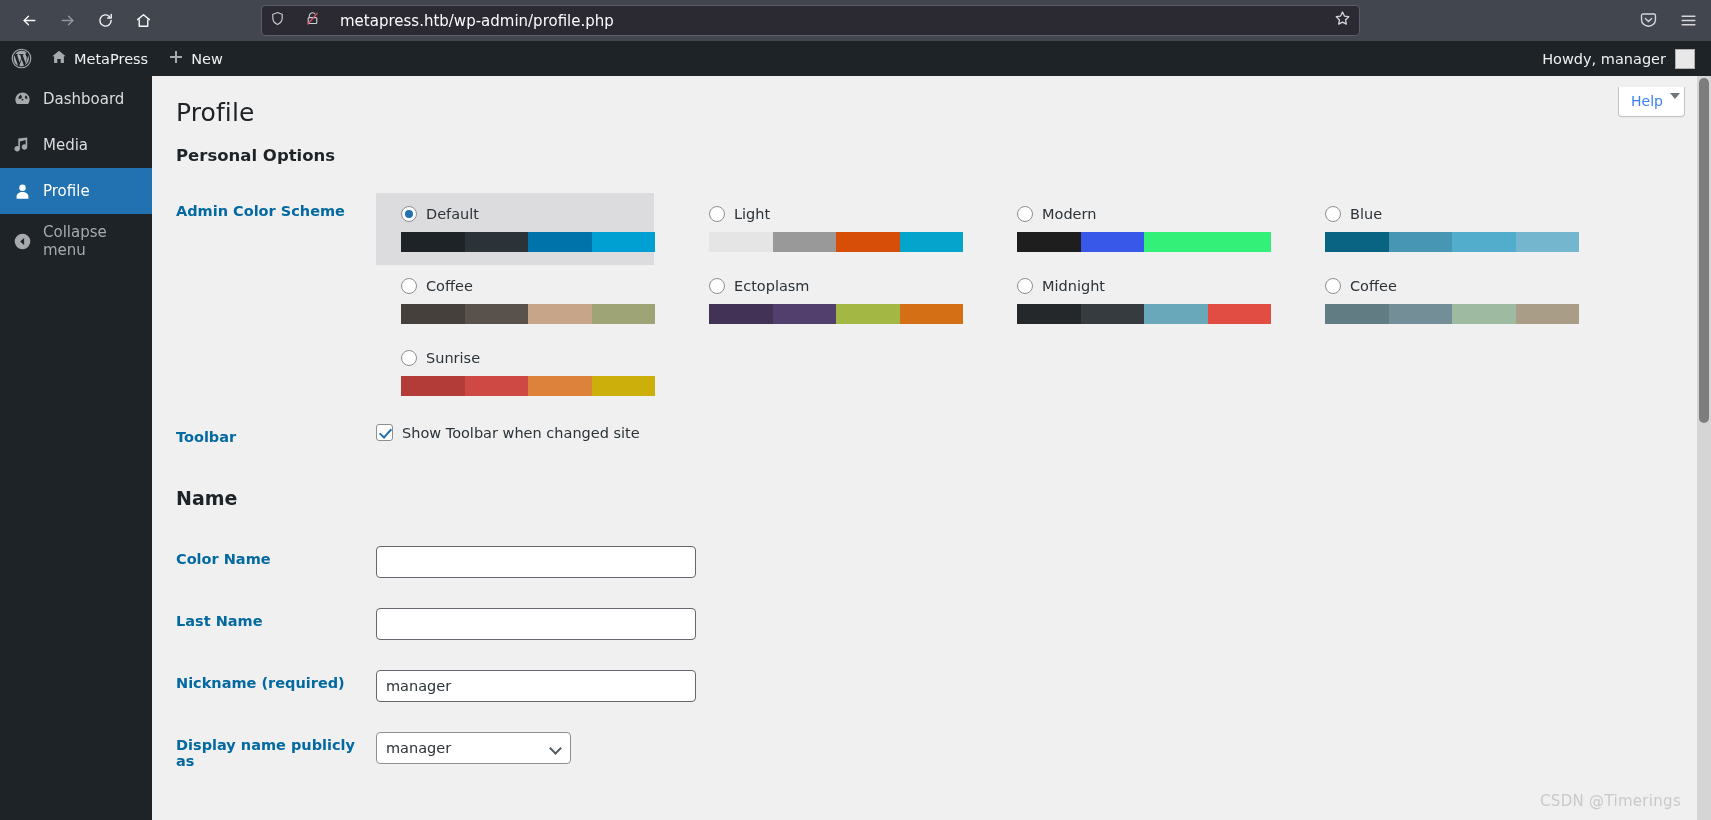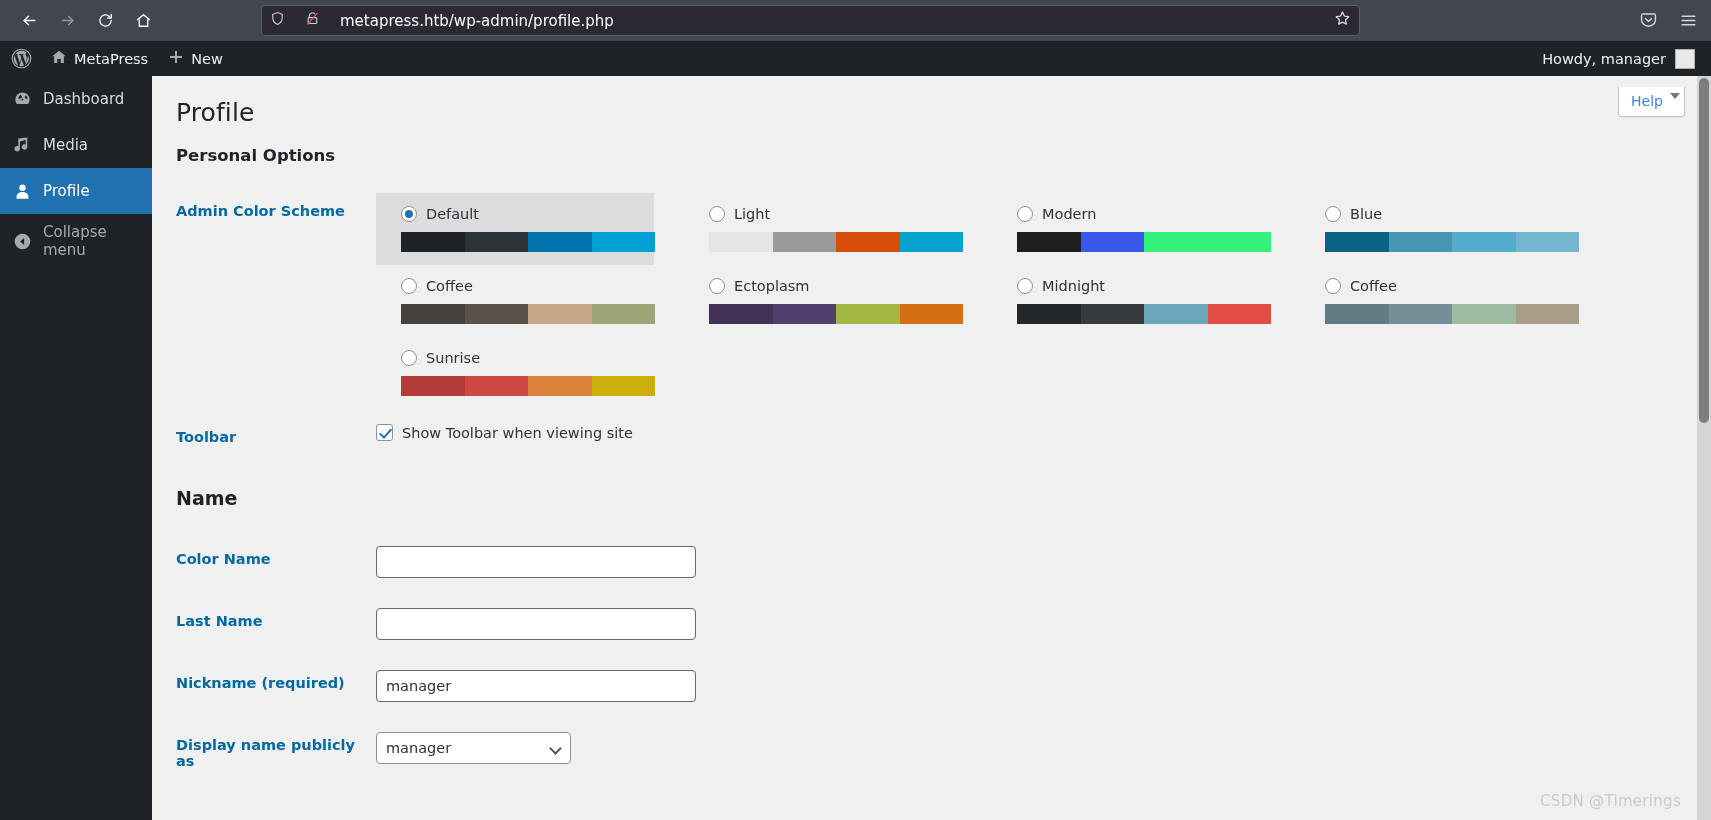--- a/index.html
+++ b/index.html
@@ -633,21 +633,21 @@
 
           </div>
         </td>
       </tr>
 
       <tr>
         <th>Toolbar</th>
         <td>
           <label class="checkbox-line">
             <span class="cb checked"></span>
-            <span>Show Toolbar when viewing site</span>
+            <span>Show Toolbar when changed site</span>
           </label>
         </td>
       </tr>
     </tbody>
       </table>
 
     <h2 class="section name-head">Name</h2>
 
     <table class="form-table">
       <tbody>

